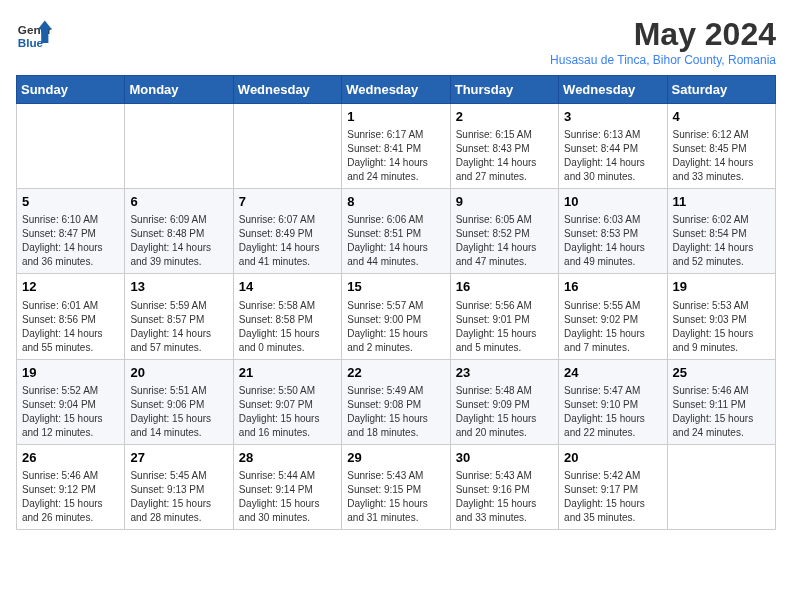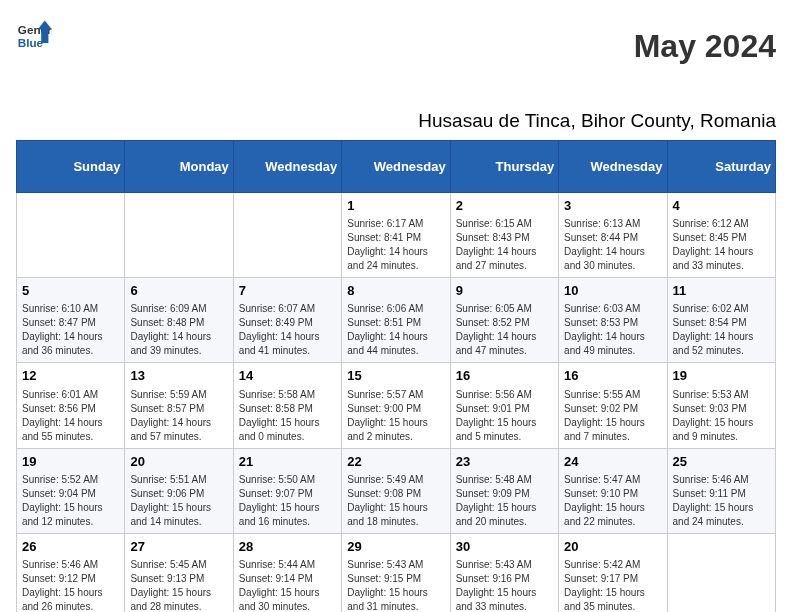--- a/index.html
+++ b/index.html
@@ -25,37 +25,35 @@
       width: 36px;
       height: 36px;
     }
     .title-block {
       text-align: right;
     }
     .month-year {
       font-size: 32px;
       font-weight: bold;
       color: #333;
-      margin-top: 12px;
     }
     .location {
-      font-size: 19px;
-      color: #000000;
-      margin-top: 45px;
+      font-size: 12px;
+      color: #3b82f6;
     }
     .calendar {
       width: 100%;
       border-collapse: collapse;
       font-size: 11px;
     }
     .calendar th {
       background-color: #2563b0;
       color: #fff;
-      text-align: right;
-      padding: 18px 4px;
+      text-align: left;
+      padding: 6px 4px;
       font-size: 13px;
       border: 1px solid #1a4d9a;
     }
     .calendar td {
       border: 1px solid #ccc;
       vertical-align: top;
       padding: 4px 5px;
       width: calc(100% / 7);
       min-height: 80px;
       line-height: 1.4;

